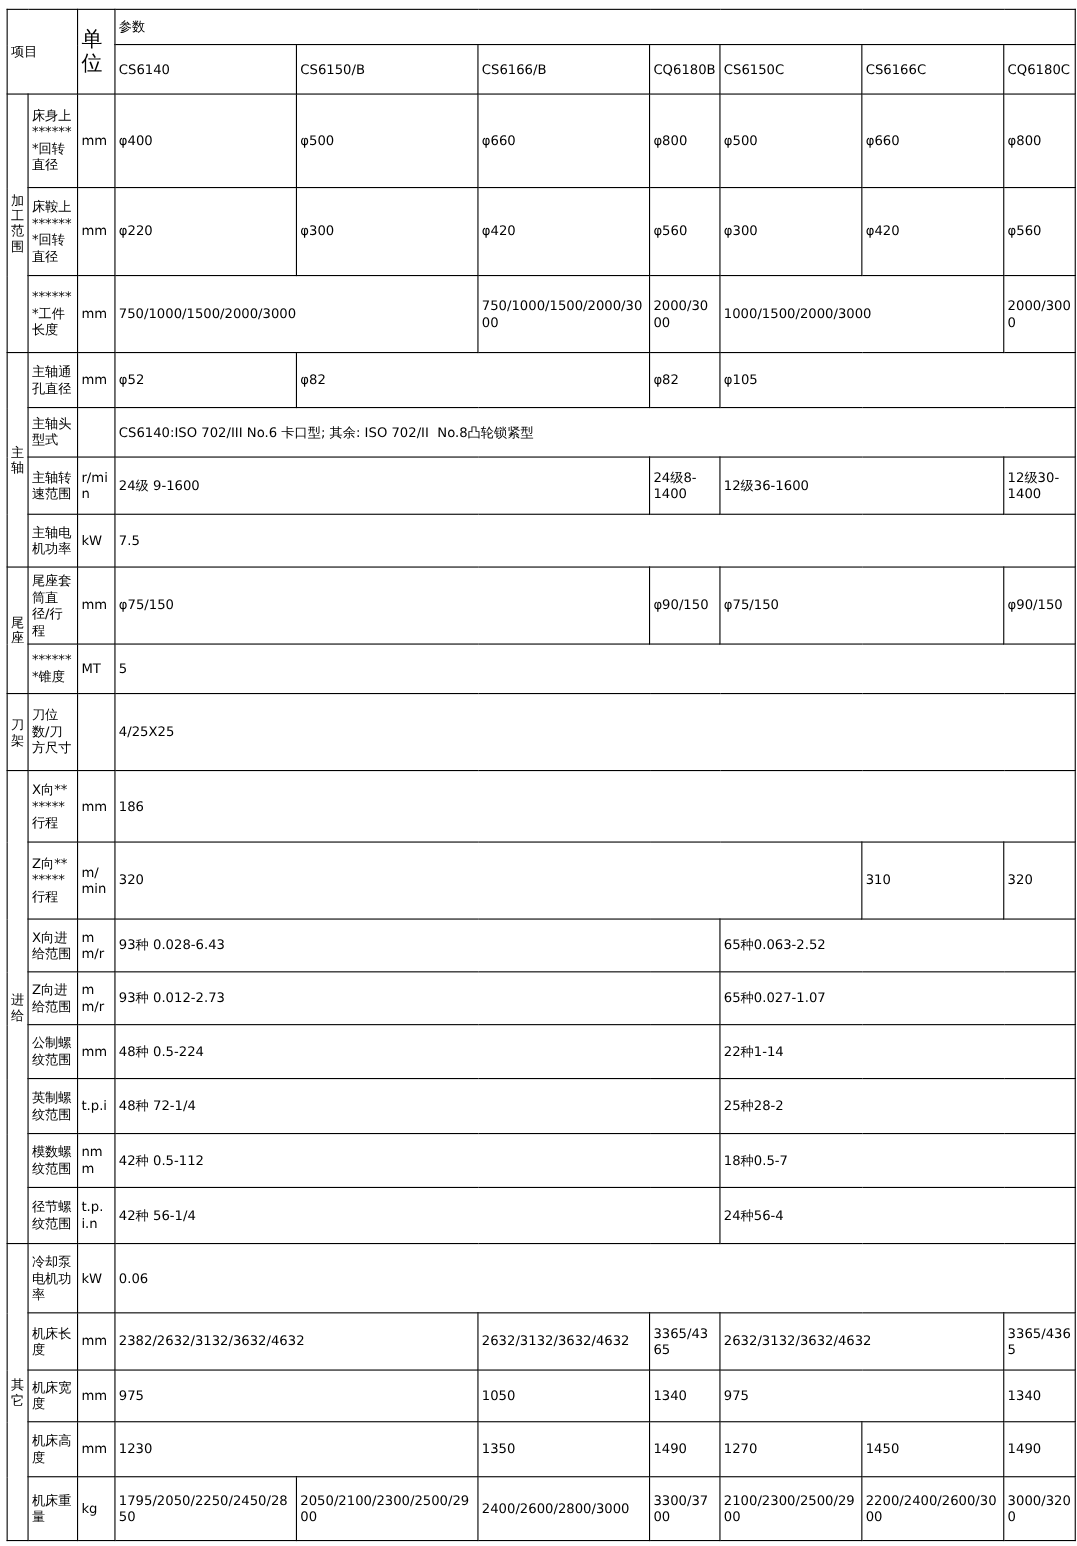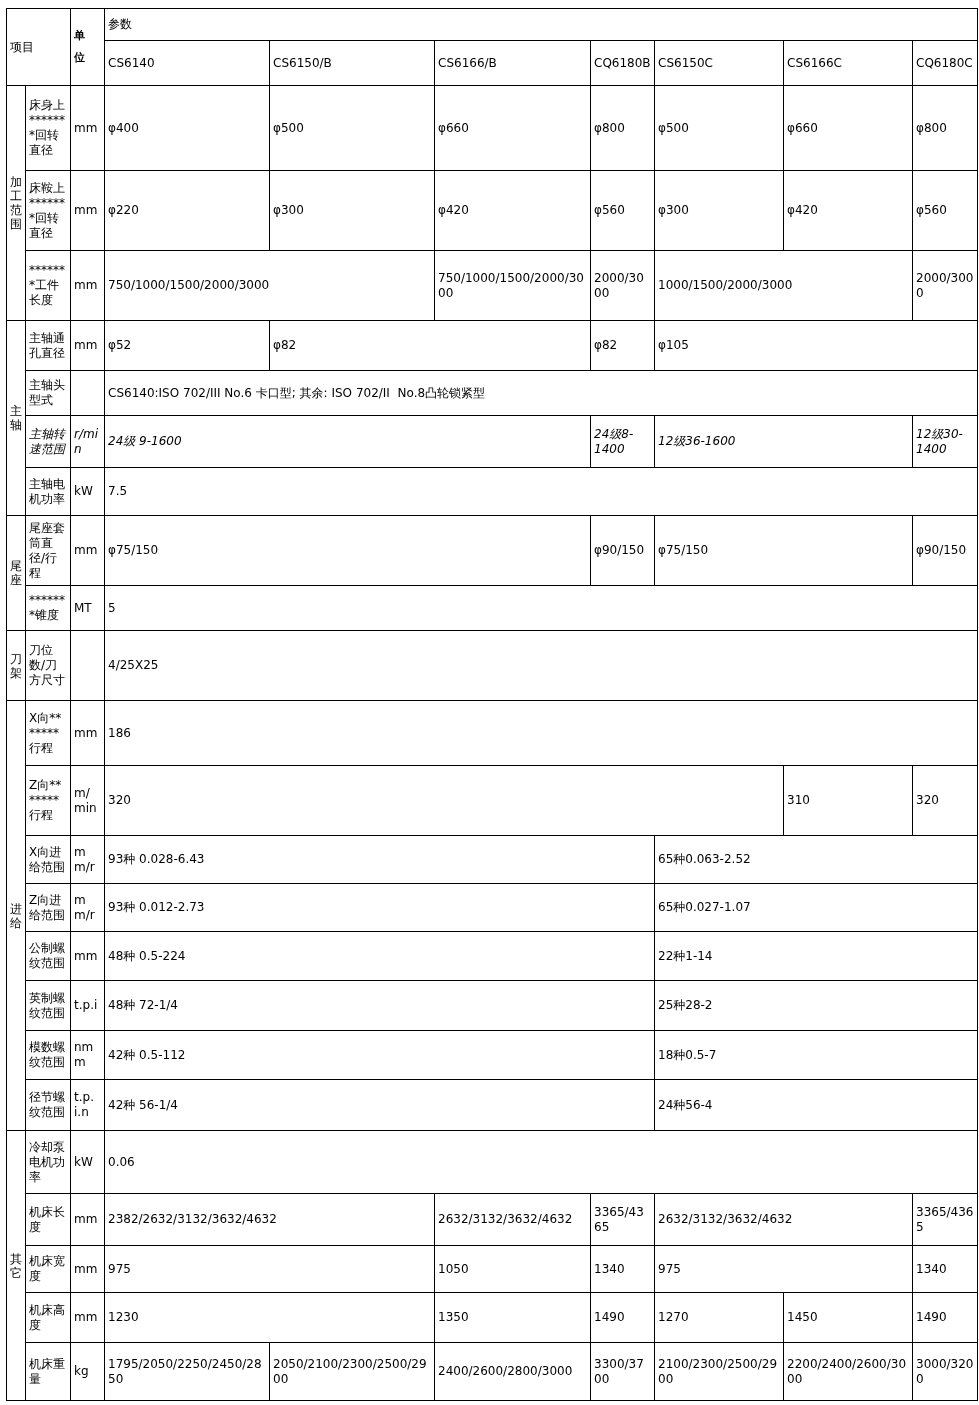--- a/index.html
+++ b/index.html
@@ -30,22 +30,22 @@
     vertical-align: middle;
     text-align: left;
     font-weight: normal;
     overflow: hidden;
   }
   .corner-item { text-align: left; }
   .unit-head-inner {
     display: inline-block;
     width: 17px;
     word-break: break-all;
-    font-weight: bold;
-    font-size: 11px;
+    font-weight: normal;
+    font-size: 19px;
     line-height: 22px;
   }
   .param-head { vertical-align: middle; }
   .model-head { vertical-align: middle; }
   .group-cell {
     padding: 0;
     text-align: center;
     word-break: break-all;
     line-height: 14px;
   }
@@ -129,21 +129,21 @@
           <td colspan="1" class="value-cell">φ52</td>
           <td colspan="2" class="value-cell">φ82</td>
           <td colspan="1" class="value-cell">φ82</td>
           <td colspan="3" class="value-cell">φ105</td>
         </tr>
         <tr style="height: 45px; border-radius: 11px;">
           <td class="label-cell">主轴头型式</td>
           <td class="unit-cell"></td>
           <td colspan="7" class="value-cell">CS6140:ISO 702/III No.6 卡口型; 其余: ISO 702/II  No.8凸轮锁紧型</td>
         </tr>
-        <tr style="height: 52px; font-style: italic;">
+        <tr style="height: 52px;">
           <td class="label-cell">主轴转速范围</td>
           <td class="unit-cell">r/min</td>
           <td colspan="3" class="value-cell">24级 9-1600</td>
           <td colspan="1" class="value-cell">24级8-1400</td>
           <td colspan="2" class="value-cell">12级36-1600</td>
           <td colspan="1" class="value-cell">12级30-1400</td>
         </tr>
         <tr style="height: 48px;">
           <td class="label-cell">主轴电机功率</td>
           <td class="unit-cell">kW</td>

